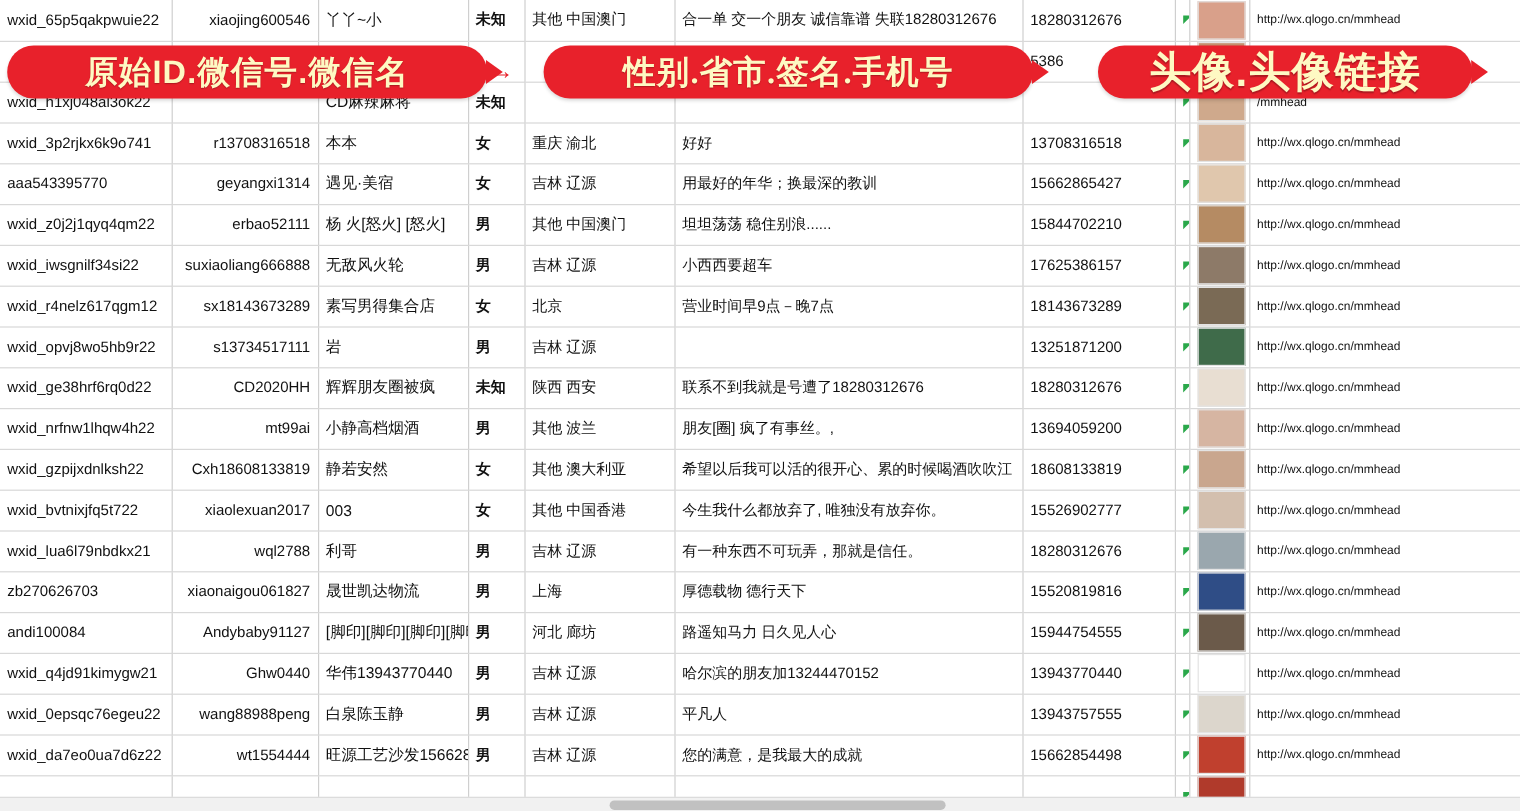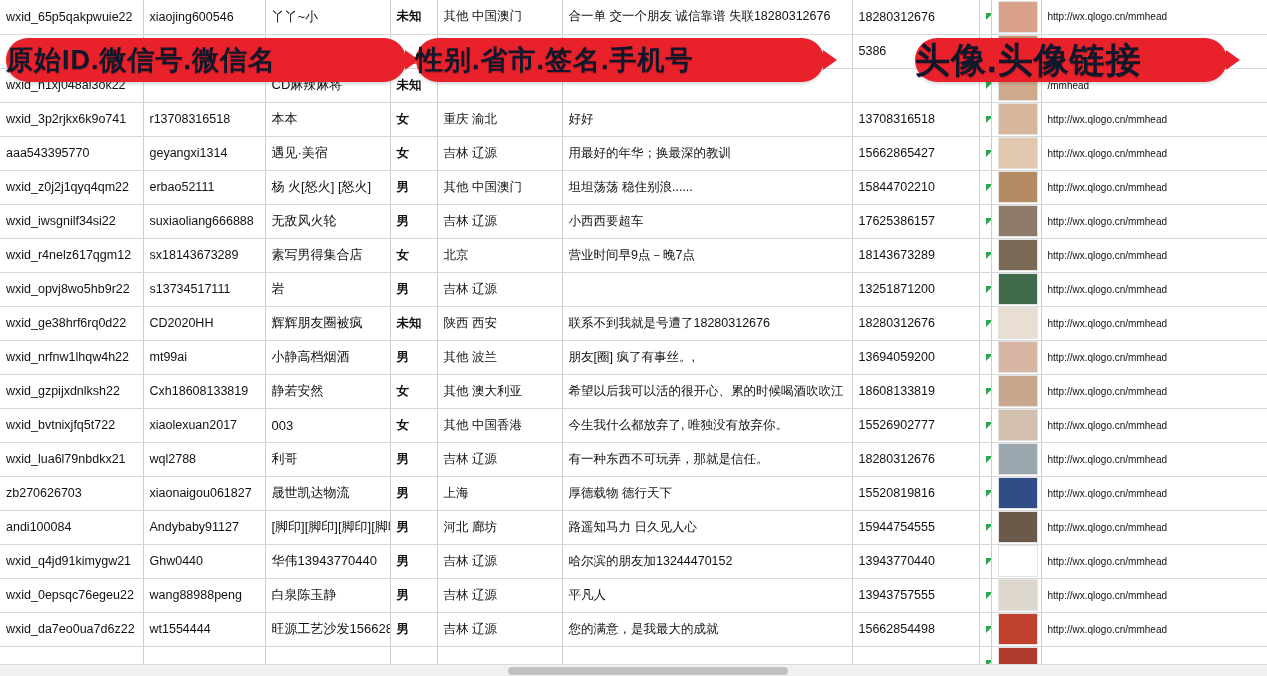--- a/index.html
+++ b/index.html
@@ -41,21 +41,21 @@
   col.c2 { width: 125px; }
   col.c3 { width: 47px; }
   col.c4 { width: 125px; }
   col.c5 { width: 290px; }
   col.c6 { width: 127px; }
   col.c7 { width: 12px; }
   col.c8 { width: 50px; }
   col.c9 { width: 226px; }
 
   td.cell-id { font-size: 12.5px; margin-top: 37px; }
-  td.cell-wx { font-size: 12.5px; }
+  td.cell-wx { font-size: 12.5px; text-align: right; }
   td.cell-name { font-size: 13px; }
   td.cell-sex { font-size: 12.5px; text-align: left; font-weight: bold; }
   td.cell-region { font-size: 12.5px; }
   td.cell-sign { font-size: 12.5px; }
   td.cell-phone { font-size: 12.5px; }
   td.cell-gap { padding: 0; border-right: 1px solid #cfcfcf; }
   td.cell-avatar { padding: 0; text-align: center; }
   td.cell-link { font-size: 10px; color: #111; }
 
   
@@ -72,38 +72,40 @@
     vertical-align: middle;
     border: 1px solid #e3e3e3;
     background-size: cover;
   }
 
   
   .banner {
     position: absolute;
     display: flex;
     align-items: center;
+    justify-content: center;
     background: #e8212b;
-    color: #0f172a;
+    color: #fef9c3;
     font-weight: bold;
     border-radius: 22px;
     letter-spacing: 1px;
     text-shadow: 0 1px 1px rgba(0,0,0,.25);
     box-shadow: 0 2px 3px rgba(0,0,0,.15);
     white-space: nowrap;
   }
   #banner-1 {
     left: 6px; top: 38px;
     width: 400px; height: 44px;
     font-size: 27px;
   }
   #banner-2 {
-    left: 416px; top: 38px;
+    left: 453px; top: 38px;
     width: 408px; height: 44px;
     font-size: 27px;
+    font-family: Liberation Serif, serif;
   }
   #banner-3 {
     left: 915px; top: 38px;
     width: 312px; height: 44px;
     font-size: 35px;
   }
   
   .banner::after {
     content: "";
     position: absolute;

